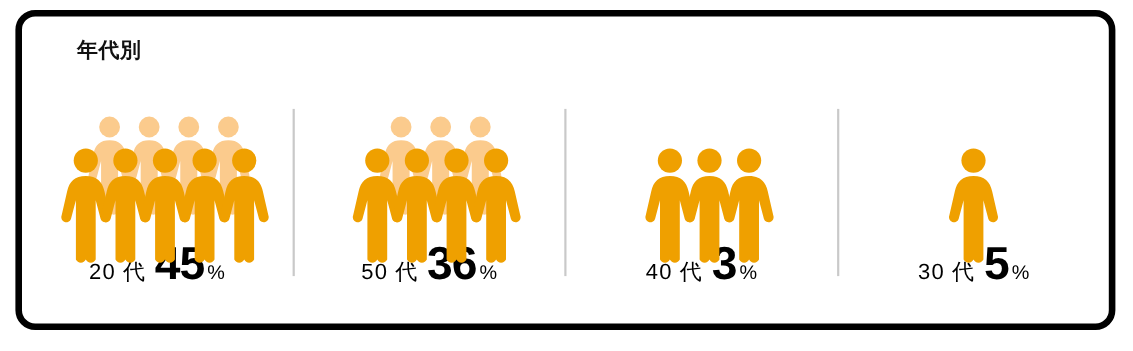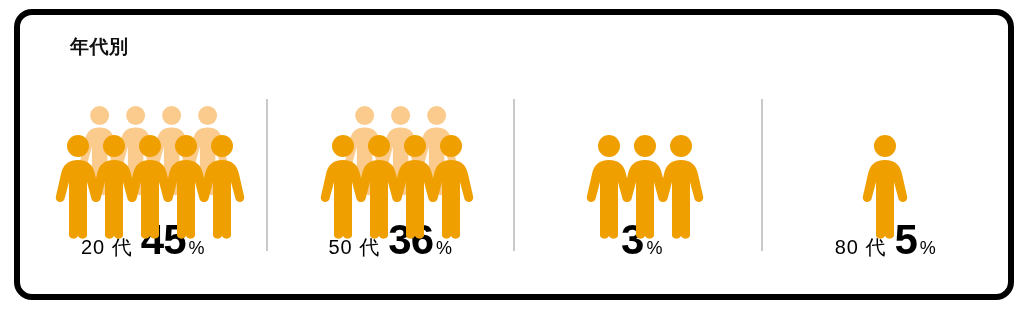--- a/index.html
+++ b/index.html
@@ -228,39 +228,40 @@
               <path d="M17 25 c-10 0 -15 5 -17 14 l-5 22 a4.5 4.5 0 0 0 8.5 3 l4.5 -17 v54 a5 5 0 0 0 9 0 v-30 h0 v30 a5 5 0 0 0 9 0 v-54 l4.5 17 a4.5 4.5 0 0 0 8.5 -3 l-5 -22 c-2 -9 -7 -14 -17 -14 z"></path>
             </g>
             <g transform="translate(76,29)">
               <circle cx="17" cy="11" r="11"></circle>
               <path d="M17 25 c-10 0 -15 5 -17 14 l-5 22 a4.5 4.5 0 0 0 8.5 3 l4.5 -17 v54 a5 5 0 0 0 9 0 v-30 h0 v30 a5 5 0 0 0 9 0 v-54 l4.5 17 a4.5 4.5 0 0 0 8.5 -3 l-5 -22 c-2 -9 -7 -14 -17 -14 z"></path>
             </g>
           </g>
         </svg>
       </div>
       <div class="caption">
+        <span class="cap-age">40 代</span>
         <span class="cap-value">3</span>
         <span class="cap-unit">%</span>
       </div>
     </div>
 
     <div class="divider"></div>
 
     <div class="group">
       <div class="cluster">
         <svg width="42" height="106" viewBox="0 0 42 106" aria-hidden="true">
           <g fill="#efa000">
             <g transform="translate(4,29)">
               <circle cx="17" cy="11" r="11"></circle>
               <path d="M17 25 c-10 0 -15 5 -17 14 l-5 22 a4.5 4.5 0 0 0 8.5 3 l4.5 -17 v54 a5 5 0 0 0 9 0 v-30 h0 v30 a5 5 0 0 0 9 0 v-54 l4.5 17 a4.5 4.5 0 0 0 8.5 -3 l-5 -22 c-2 -9 -7 -14 -17 -14 z"></path>
             </g>
           </g>
         </svg>
       </div>
       <div class="caption">
-        <span class="cap-age">80 代</span>
+        <span class="cap-age">30 代</span>
         <span class="cap-value">5</span>
         <span class="cap-unit">%</span>
       </div>
     </div>
 
   </div>
 </div>
 
 </body></html>

